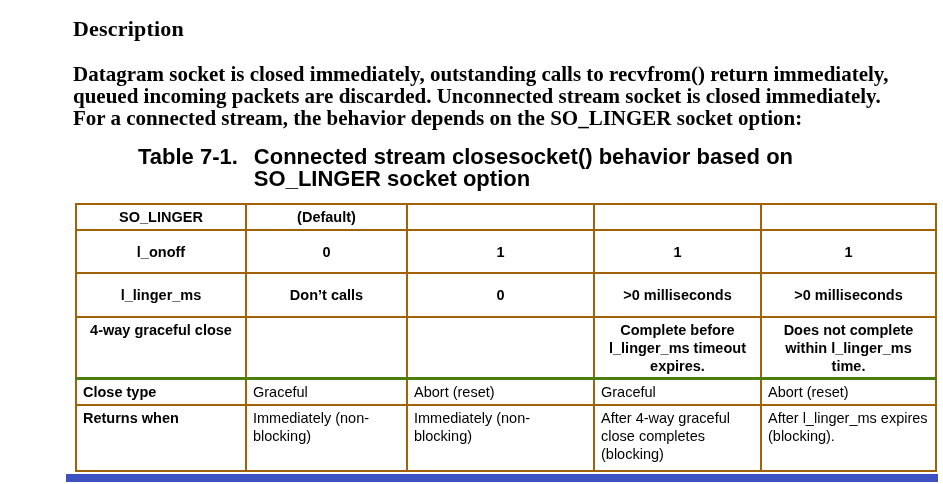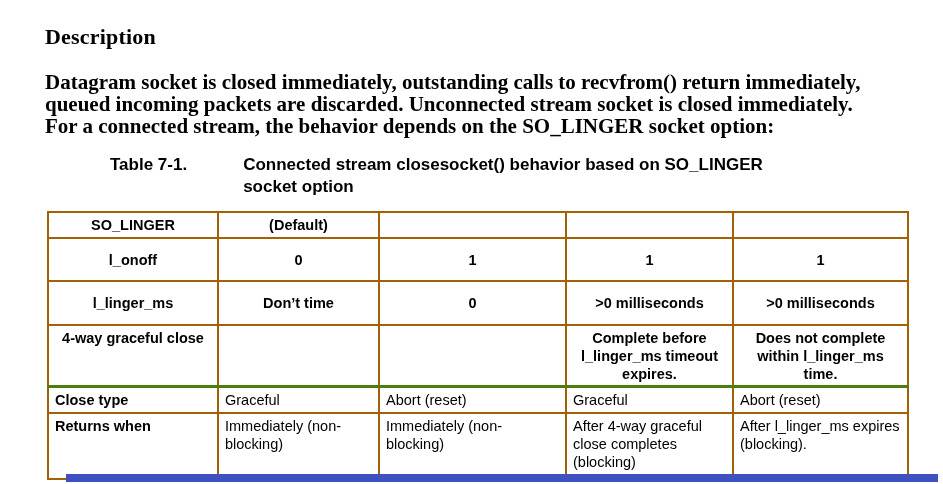--- a/index.html
+++ b/index.html
@@ -9,21 +9,22 @@
   }
   body {
     width: 943px;
     height: 484px;
     position: relative;
     overflow: hidden;
     color: #000000;
     font-family: "Liberation Serif", serif;
   }
   .page {
-    padding: 24px 0 0 45px;
+    padding: 16px 0 0 45px;
+    margin-left: 28px;
   }
   .doc-heading {
     font-family: "Liberation Serif", serif;
     font-size: 22px;
     font-weight: bold;
     margin: 0 0 21px 0;
     letter-spacing: 0.2px;
   }
   .doc-paragraph {
     font-family: "Liberation Serif", serif;
@@ -31,24 +32,23 @@
     line-height: 22px;
     width: 820px;
     margin: 0 0 17px 0;
     font-weight: bold;
   }
   .table-caption {
     display: flex;
     align-items: flex-start;
     margin: 0 0 13px 65px;
     font-family: "Liberation Sans", sans-serif;
-    font-size: 17px;
+    font-size: 22px;
     font-weight: bold;
     line-height: 22px;
-    gap: 40px;
   }
   .table-caption .cap-label {
     white-space: nowrap;
     margin-right: 16px;
   }
   .table-caption .cap-title {
     width: 560px;
   }
   table.so-linger {
     border-collapse: collapse;
@@ -128,21 +128,21 @@
       </tr>
       <tr class="sec-top r2">
         <td class="row-label">l_onoff</td>
         <td>0</td>
         <td>1</td>
         <td>1</td>
         <td>1</td>
       </tr>
       <tr class="sec-top r3">
         <td class="row-label">l_linger_ms</td>
-        <td>Don’t time</td>
+        <td>Don’t calls</td>
         <td>0</td>
         <td>&gt;0 milliseconds</td>
         <td>&gt;0 milliseconds</td>
       </tr>
       <tr class="sec-top r4">
         <td class="row-label">4-way graceful close</td>
         <td></td>
         <td></td>
         <td>Complete before l_linger_ms timeout expires.</td>
         <td>Does not complete within l_linger_ms time.</td>

